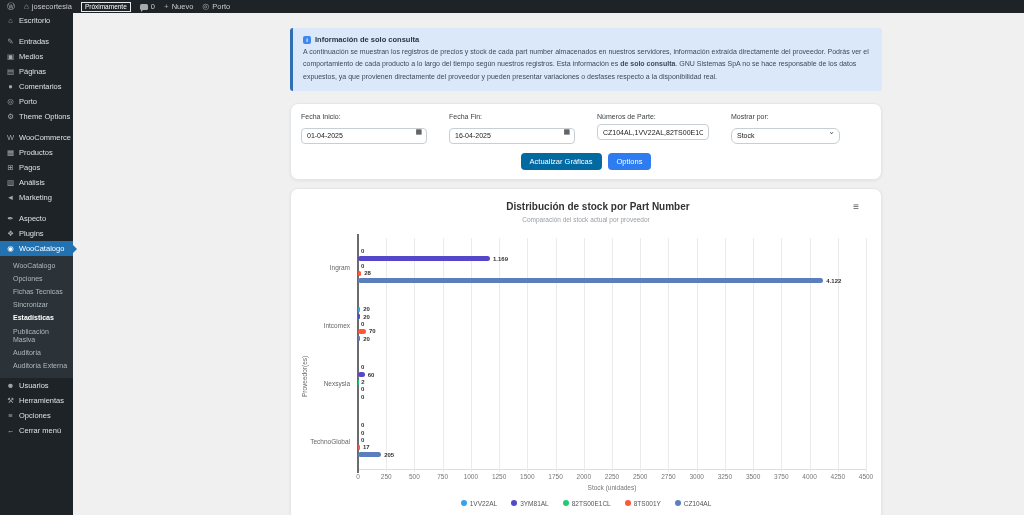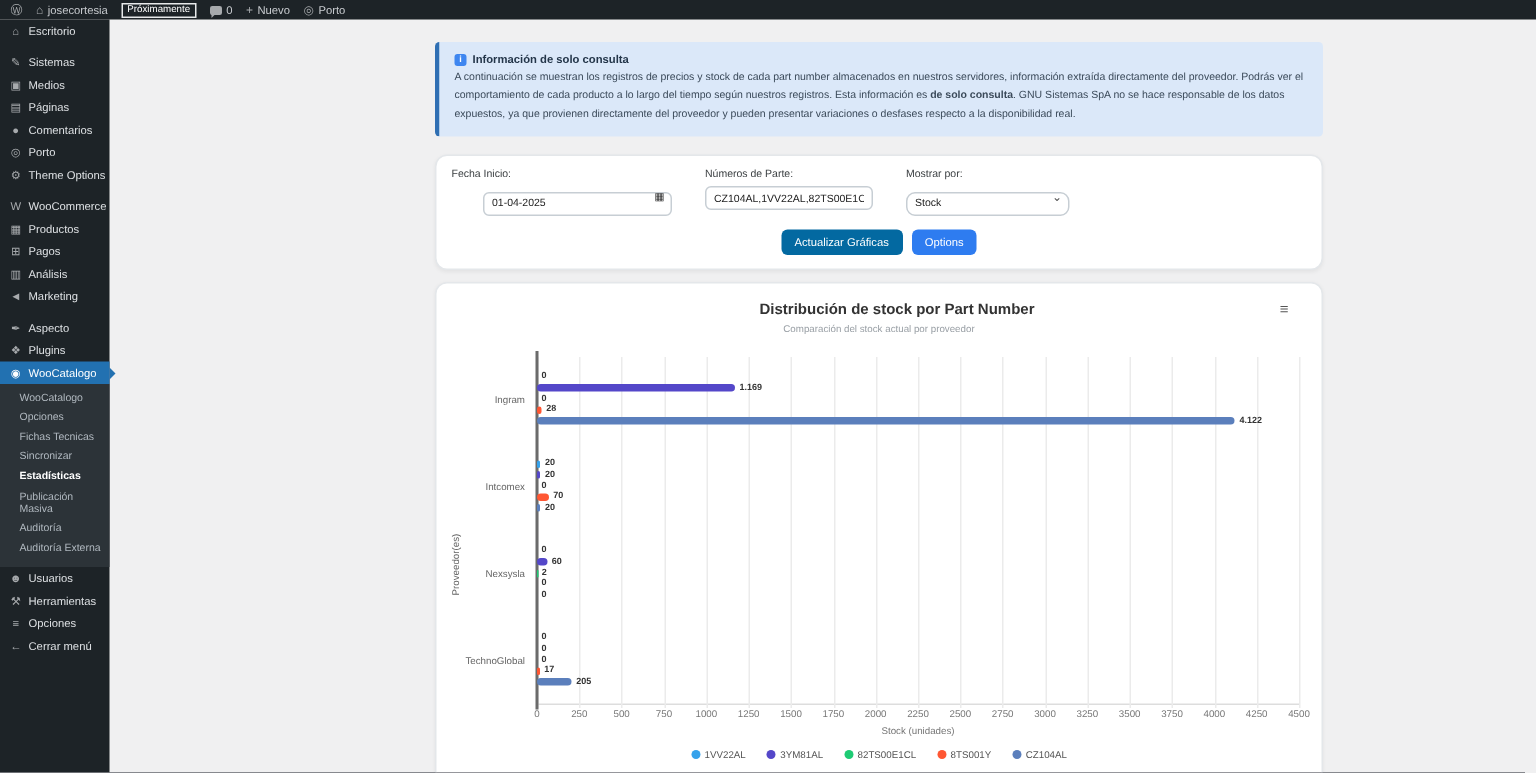--- a/index.html
+++ b/index.html
@@ -100,21 +100,21 @@
 
   <div class="sidebar">
     <nav id="menu-top">
         <div class="mi">
           <span class="ico">⌂</span>
           <span class="lbl">Escritorio</span>
         </div>
         <div class="msp"></div>
         <div class="mi">
           <span class="ico">✎</span>
-          <span class="lbl">Sistemas</span>
+          <span class="lbl">Entradas</span>
         </div>
         <div class="mi">
           <span class="ico">▣</span>
           <span class="lbl">Medios</span>
         </div>
         <div class="mi">
           <span class="ico">▤</span>
           <span class="lbl">Páginas</span>
         </div>
         <div class="mi">
@@ -203,21 +203,28 @@
           <span>Información de solo consulta</span>
         </div>
         <div class="notice-body"><span>A continuación se muestran los registros de precios y stock de cada part number almacenados en nuestros servidores, información extraída directamente del proveedor. Podrás ver el comportamiento de cada producto a lo largo del tiempo según nuestros registros. Esta información es </span><b>de solo consulta</b><span>. GNU Sistemas SpA no se hace responsable de los datos expuestos, ya que provienen directamente del proveedor y pueden presentar variaciones o desfases respecto a la disponibilidad real.</span></div>
       </div>
 
       <div class="card filters">
         <div class="fields">
           <div class="fg">
             <label>Fecha Inicio:</label>
             <span class="fwrap">
-              <input class="inp" style="width: 126px; padding-right: 16px; margin-left: 21px;" value="01-04-2025">
+              <input class="inp" style="width: 126px; padding-right: 16px;" value="01-04-2025">
+              <span class="cal-ico">▦</span>
+            </span>
+          </div>
+          <div class="fg">
+            <label>Fecha Fin:</label>
+            <span class="fwrap">
+              <input class="inp" style="width: 126px; padding-right: 16px;" value="16-04-2025">
               <span class="cal-ico">▦</span>
             </span>
           </div>
           <div class="fg">
             <label>Números de Parte:</label>
             <input class="inp" style="width: 112px;" value="CZ104AL,1VV22AL,82TS00E1CL,8TS001Y">
           </div>
           <div class="fg">
             <label>Mostrar por:</label>
             <span class="fwrap">

